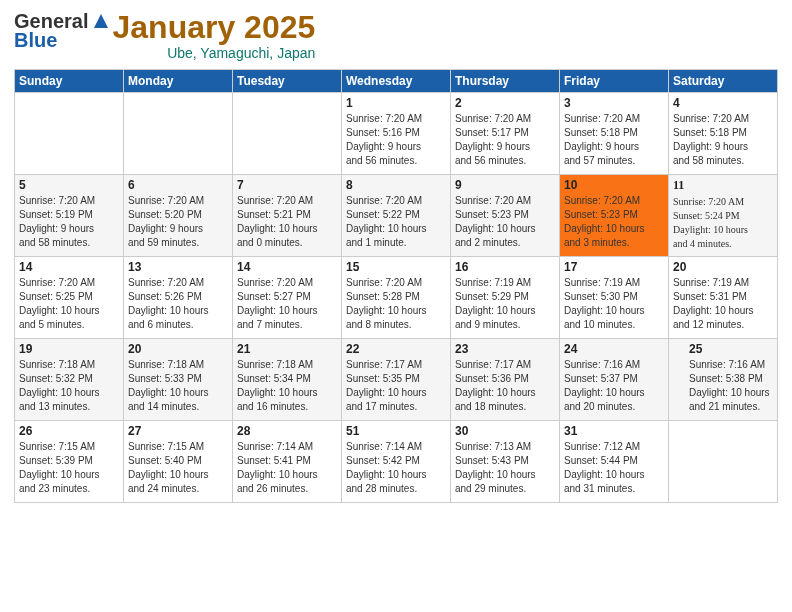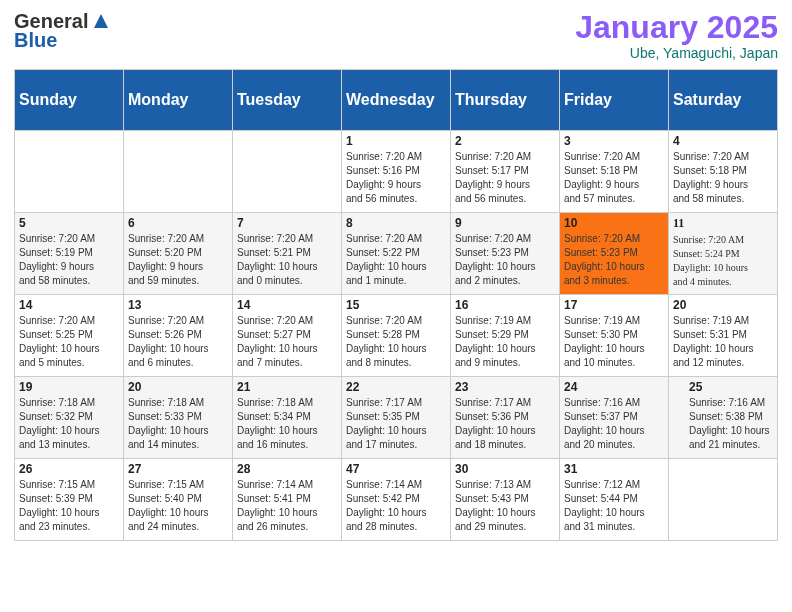--- a/index.html
+++ b/index.html
@@ -11,56 +11,55 @@
       overflow: hidden;
     }
     .container {
       width: 792px;
       height: 612px;
       padding: 10px 14px;
       background: #fff;
     }
     .header {
       display: flex;
-      justify-content: space-between;
+      justify-content: flex-start;
       align-items: flex-start;
       margin-bottom: 8px;
-      gap: 48px;
     }
     .logo {
       display: flex;
       align-items: center;
     }
     .logo-general { color: #333; }
     .logo-blue { color: #1a5fa8; }
     .title-block {
       text-align: right;
     }
     .title-block h1 {
       font-size: 32px;
       font-weight: bold;
-      color: #8b5cf6;
+      color: #a16207;
       line-height: 1.1;
     }
     .title-block h2 {
       font-size: 14px;
       color: #0f766e;
       font-weight: normal;
     }
     .calendar {
       width: 100%;
       border-collapse: collapse;
       table-layout: fixed;
     }
     .calendar th {
       background: #1a5fa8;
       color: #fff;
-      font-size: 16px;
+      font-size: 12px;
       font-weight: bold;
-      padding: 21px 4px;
+      padding: 4px 4px;
       text-align: left;
       border: 1px solid #ccc;
     }
     .calendar td {
       border: 1px solid #ccc;
       vertical-align: top;
       padding: 3px 4px;
       font-size: 10.5px;
       color: #333;
       height: 82px;
@@ -238,21 +237,21 @@
           </td>
           <td>
             <span class="day-number">27</span>
             <div class="day-info">Sunrise: 7:15 AM<br>Sunset: 5:40 PM<br>Daylight: 10 hours<br>and 24 minutes.</div>
           </td>
           <td>
             <span class="day-number">28</span>
             <div class="day-info">Sunrise: 7:14 AM<br>Sunset: 5:41 PM<br>Daylight: 10 hours<br>and 26 minutes.</div>
           </td>
           <td>
-            <span class="day-number">47</span>
+            <span class="day-number">51</span>
             <div class="day-info">Sunrise: 7:14 AM<br>Sunset: 5:42 PM<br>Daylight: 10 hours<br>and 28 minutes.</div>
           </td>
           <td>
             <span class="day-number">30</span>
             <div class="day-info">Sunrise: 7:13 AM<br>Sunset: 5:43 PM<br>Daylight: 10 hours<br>and 29 minutes.</div>
           </td>
           <td>
             <span class="day-number">31</span>
             <div class="day-info">Sunrise: 7:12 AM<br>Sunset: 5:44 PM<br>Daylight: 10 hours<br>and 31 minutes.</div>
           </td>

